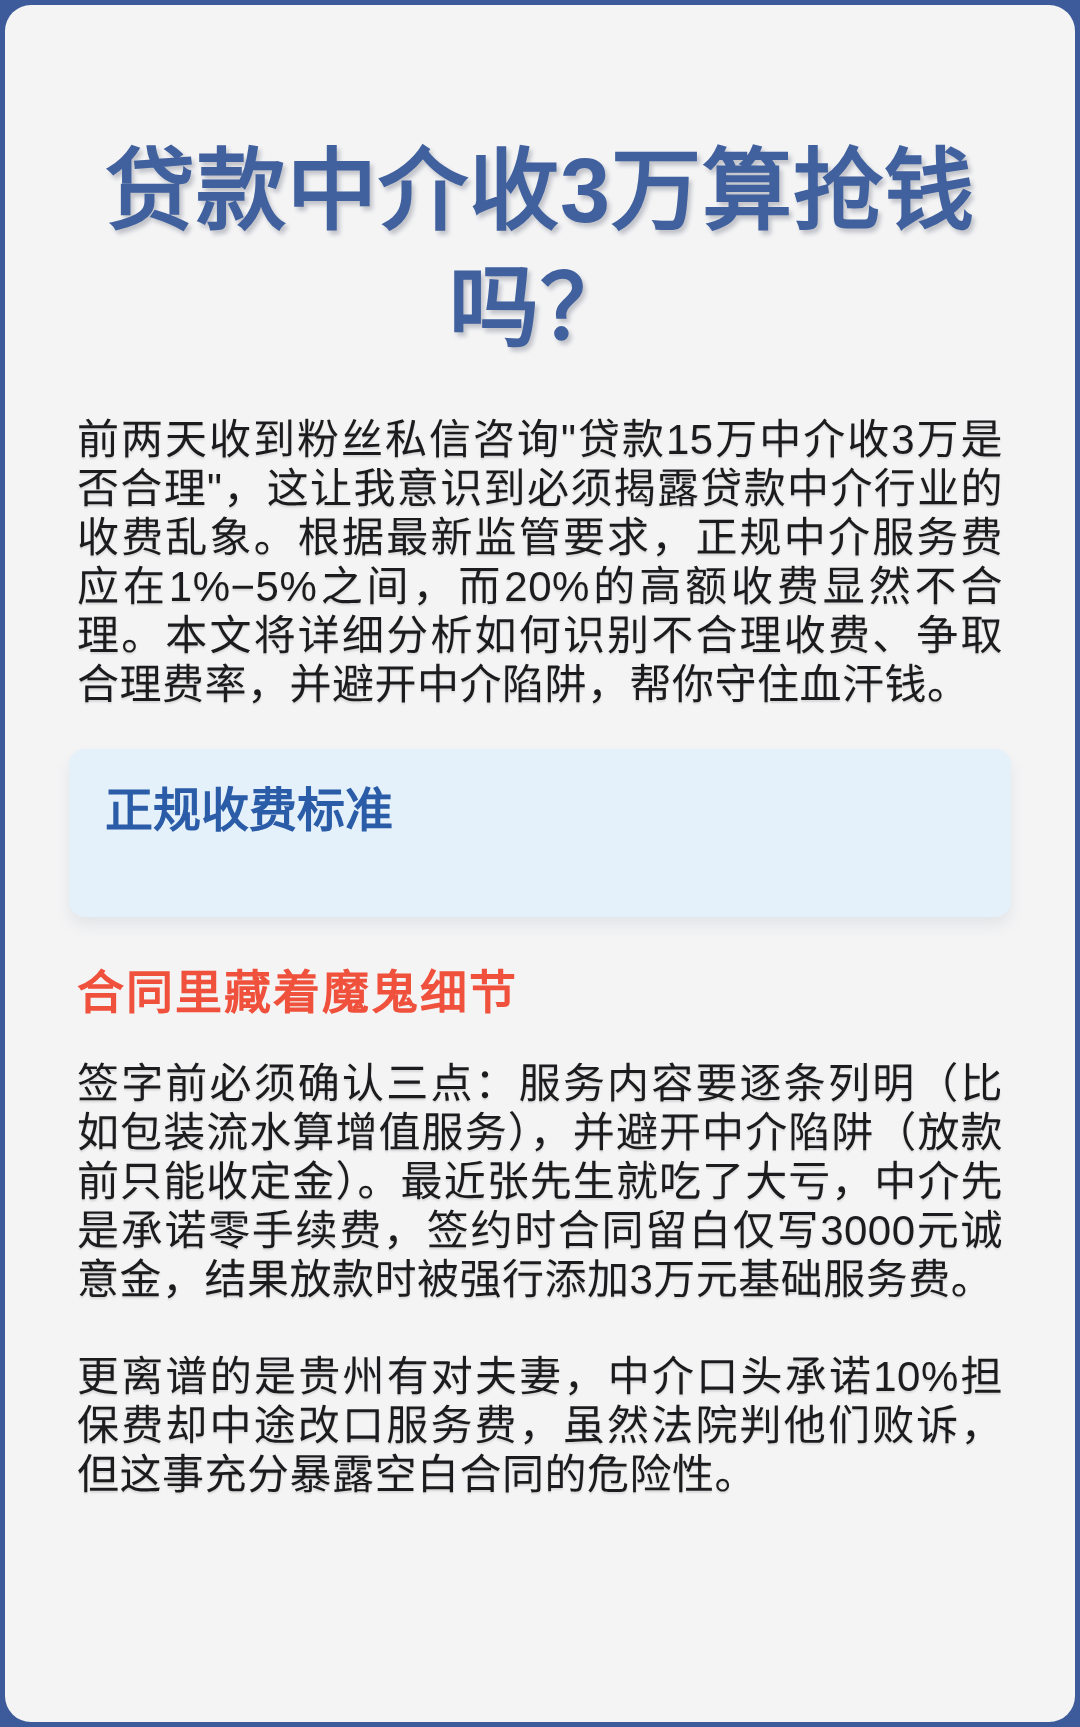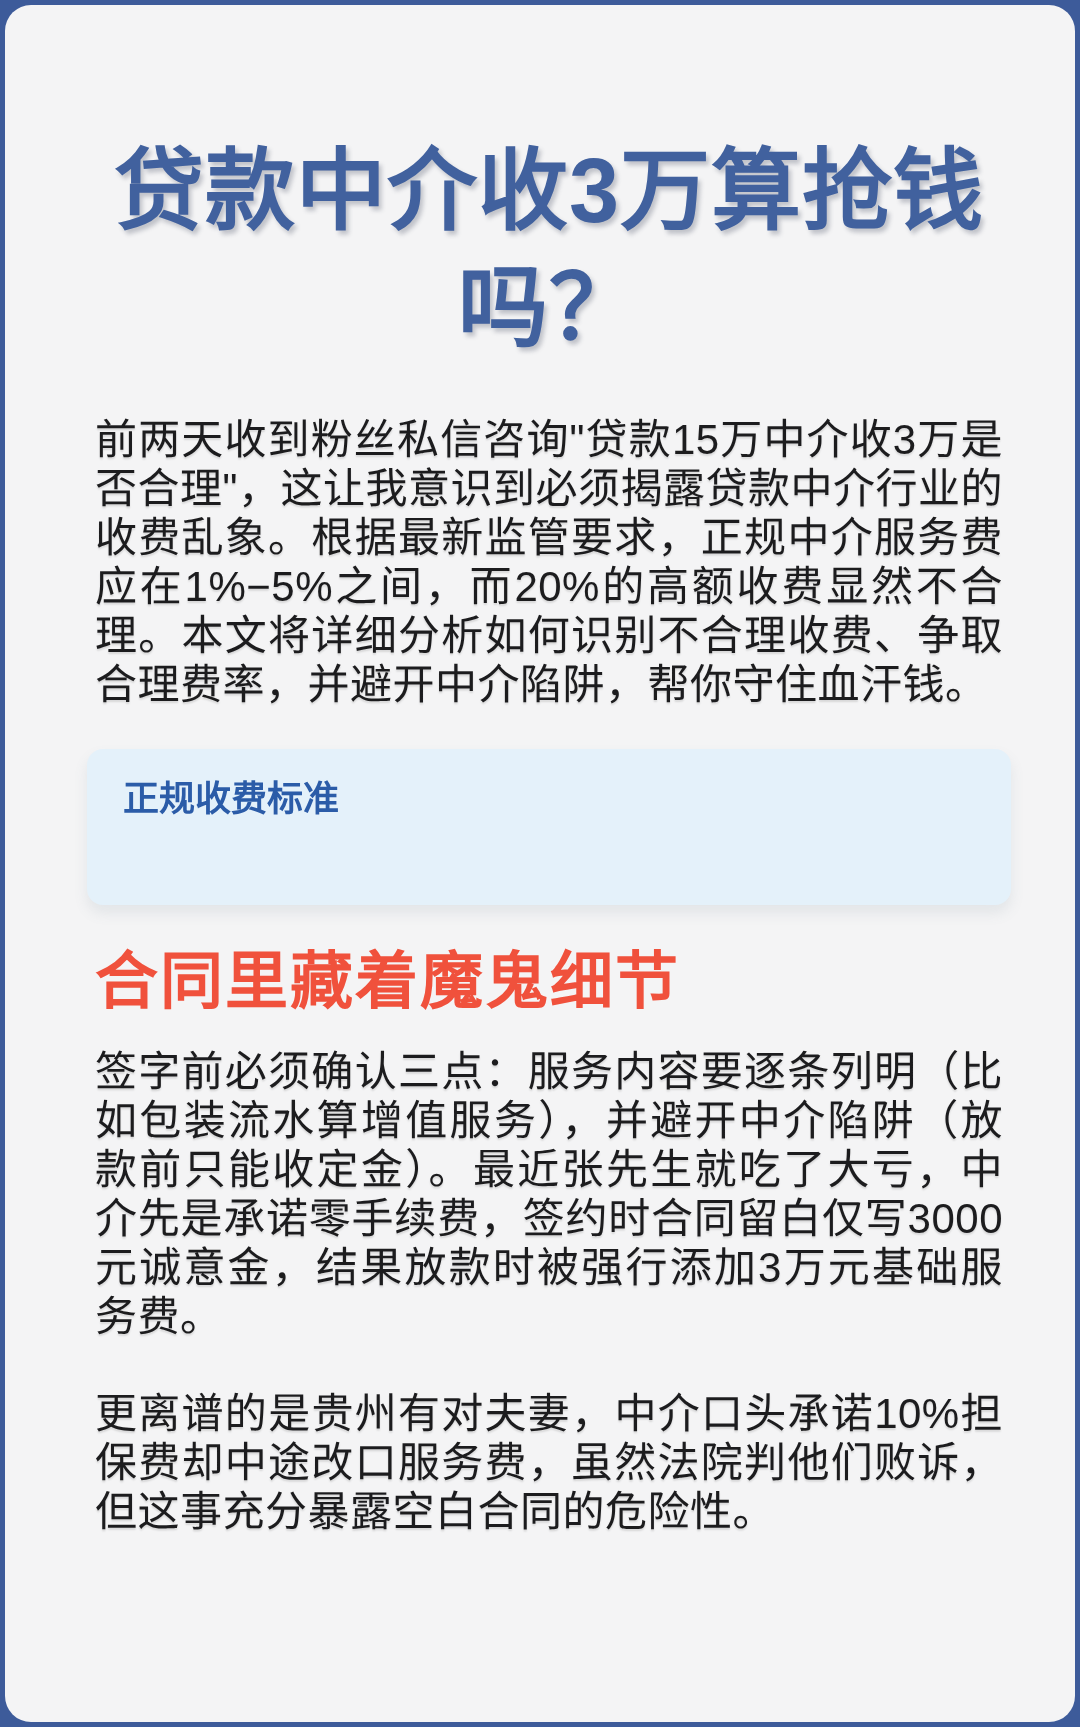--- a/index.html
+++ b/index.html
@@ -16,21 +16,20 @@
   body{
     width:1080px;height:1727px;position:relative;
     background:var(--frame-blue);
     font-family:"Liberation Sans","DejaVu Sans",sans-serif;
   }
   .page{
     position:absolute;inset:5px;
     background:var(--page-bg);
     border-radius:26px;
     overflow:hidden;
-    padding-left:18px;
   }
   .title{
     margin:128px 70px 0;
     font-size:90px;
     line-height:117px;
     font-weight:bold;
     text-align:center;
     color:var(--title-blue);
     text-shadow:3px 4px 4px rgba(60,70,90,0.28);
     letter-spacing:1px;
@@ -47,32 +46,32 @@
     margin:48px 72px 0;
   }
   .info-box{
     margin:40px 64px 0;
     background:var(--box-bg);
     border-radius:16px;
     padding:24px 36px 50px;
     box-shadow:0 8px 14px rgba(100,120,140,0.12);
   }
   .info-box-heading{
-    margin:0 0 30px;
-    font-size:36px;
+    margin:12px 0 30px;
+    font-size:48px;
     line-height:52px;
     font-weight:bold;
     color:var(--box-heading-blue);
   }
   .info-box-body{
     margin:0;
   }
   .section-heading{
     margin:50px 72px 0;
-    font-size:63px;
+    font-size:47px;
     line-height:52px;
     font-weight:bold;
     color:var(--section-orange);
     letter-spacing:2px;
   }
   .para-1{margin:40px 72px 0;}
   .para-2{margin:48px 72px 0;}
 </style>
 </head>
 <body>

